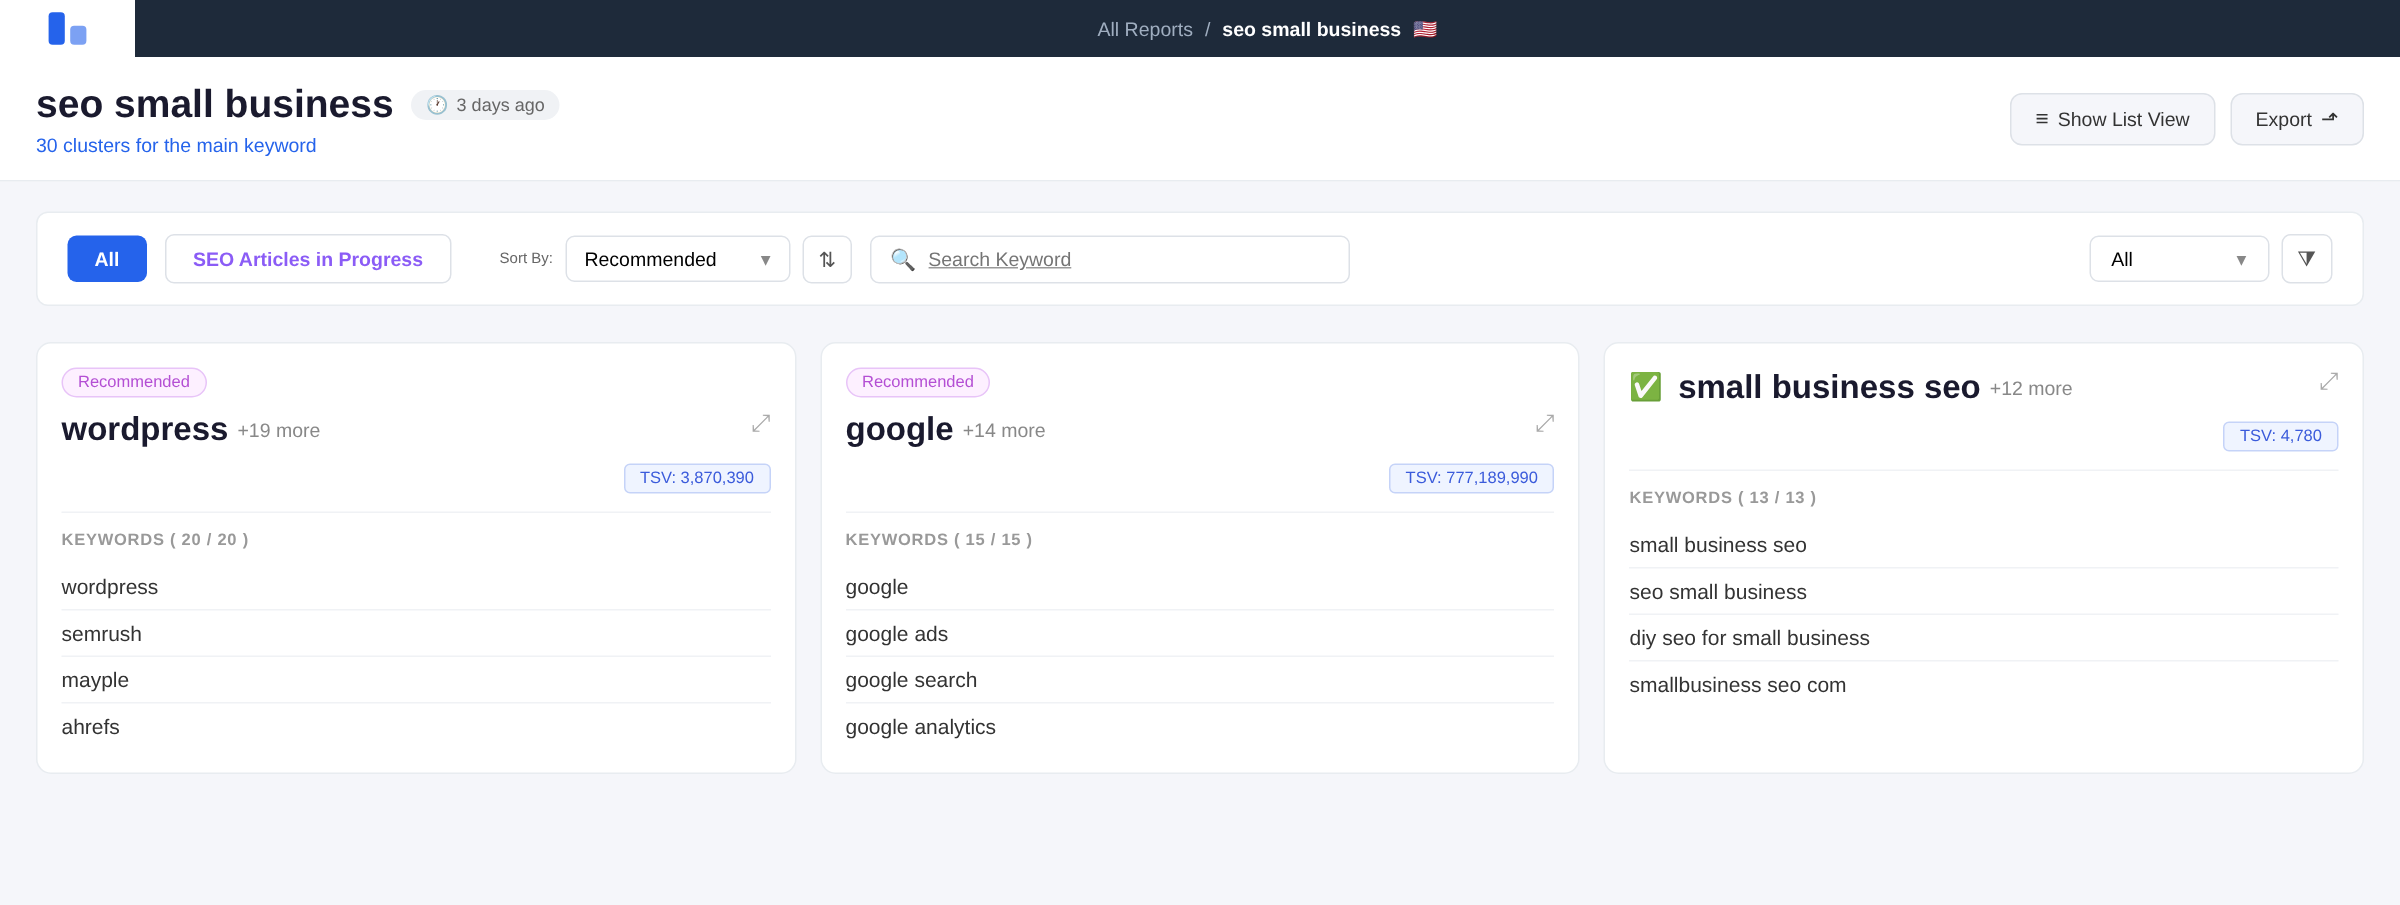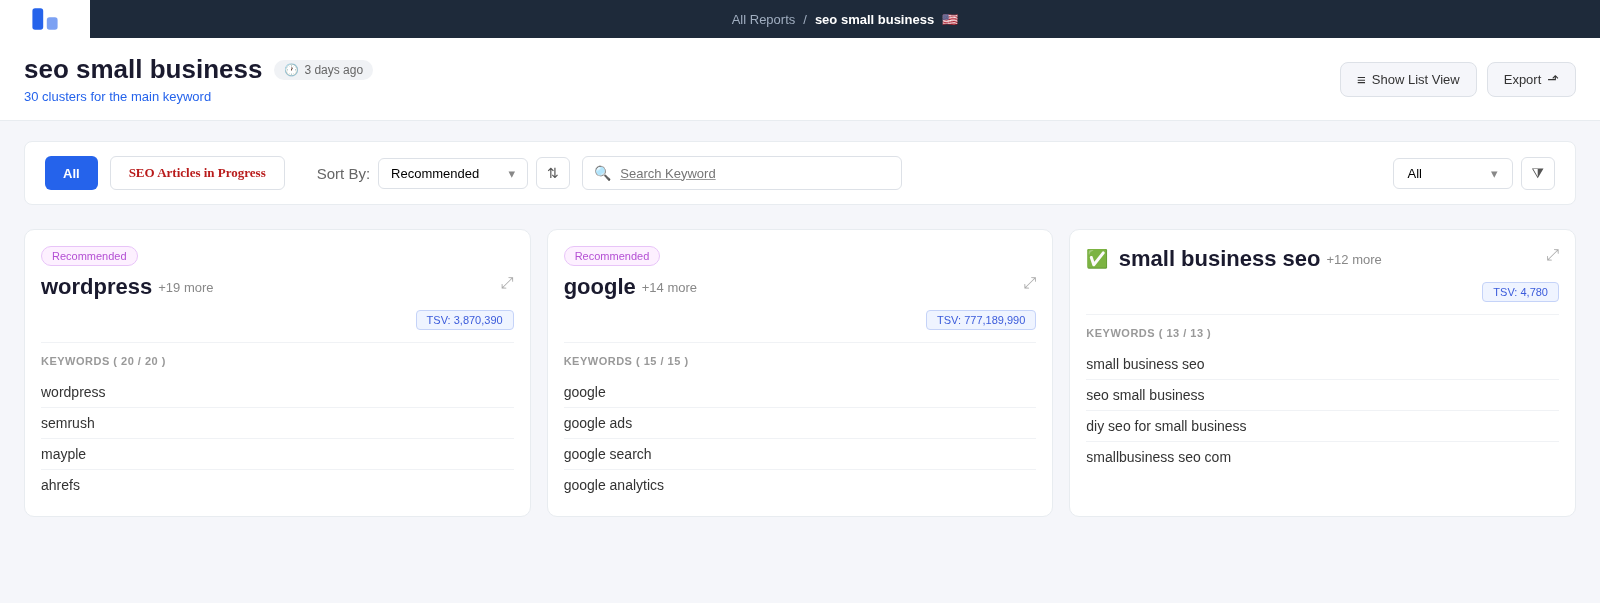--- a/index.html
+++ b/index.html
@@ -88,20 +88,21 @@
     }
 
     
     .main {
       padding: 20px 24px;
     }
 
     
     .filter-bar {
       display: flex;
+      align-items: center;
       gap: 12px;
       margin-bottom: 24px;
       background: #fff;
       padding: 14px 20px;
       border-radius: 8px;
       border: 1px solid #e8ecf0;
     }
     .tab-btn {
       padding: 8px 18px;
       border-radius: 6px;
@@ -109,32 +110,31 @@
       font-weight: 600;
       cursor: pointer;
       border: none;
     }
     .tab-btn.active {
       background: #2563eb;
       color: #fff;
     }
     .tab-btn.inactive {
       background: #fff;
-      color: #b91c1c;
-      border: 1px solid #dde1e7;
-      font-family: Liberation Serif, serif;
+      color: #8b5cf6;
+      border: 1px solid #dde1e7;
     }
     .sort-section {
       display: flex;
       align-items: center;
       gap: 8px;
       margin-left: 20px;
     }
     .sort-label {
-      font-size: 15px;
+      font-size: 10px;
       color: #666;
     }
     .sort-select {
       display: flex;
       align-items: center;
       gap: 6px;
       border: 1px solid #dde1e7;
       border-radius: 6px;
       padding: 7px 12px;
       font-size: 13px;

